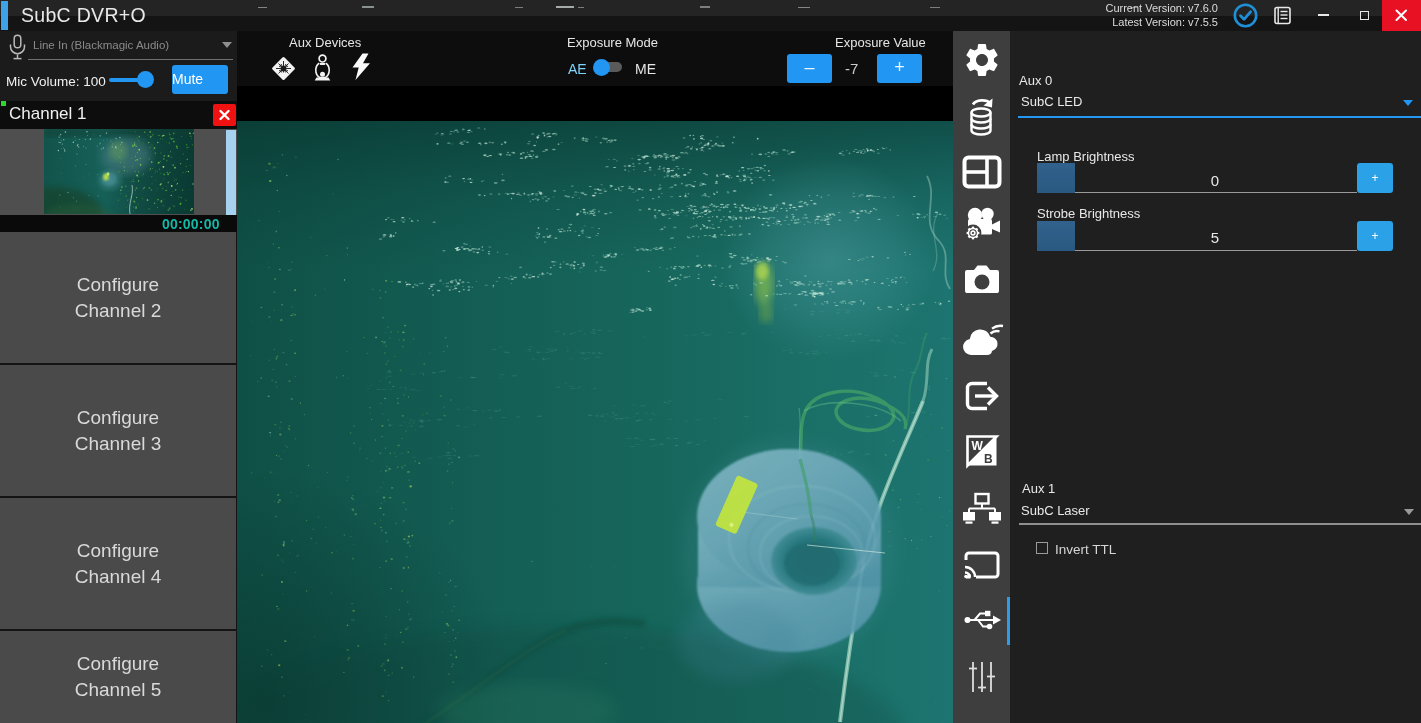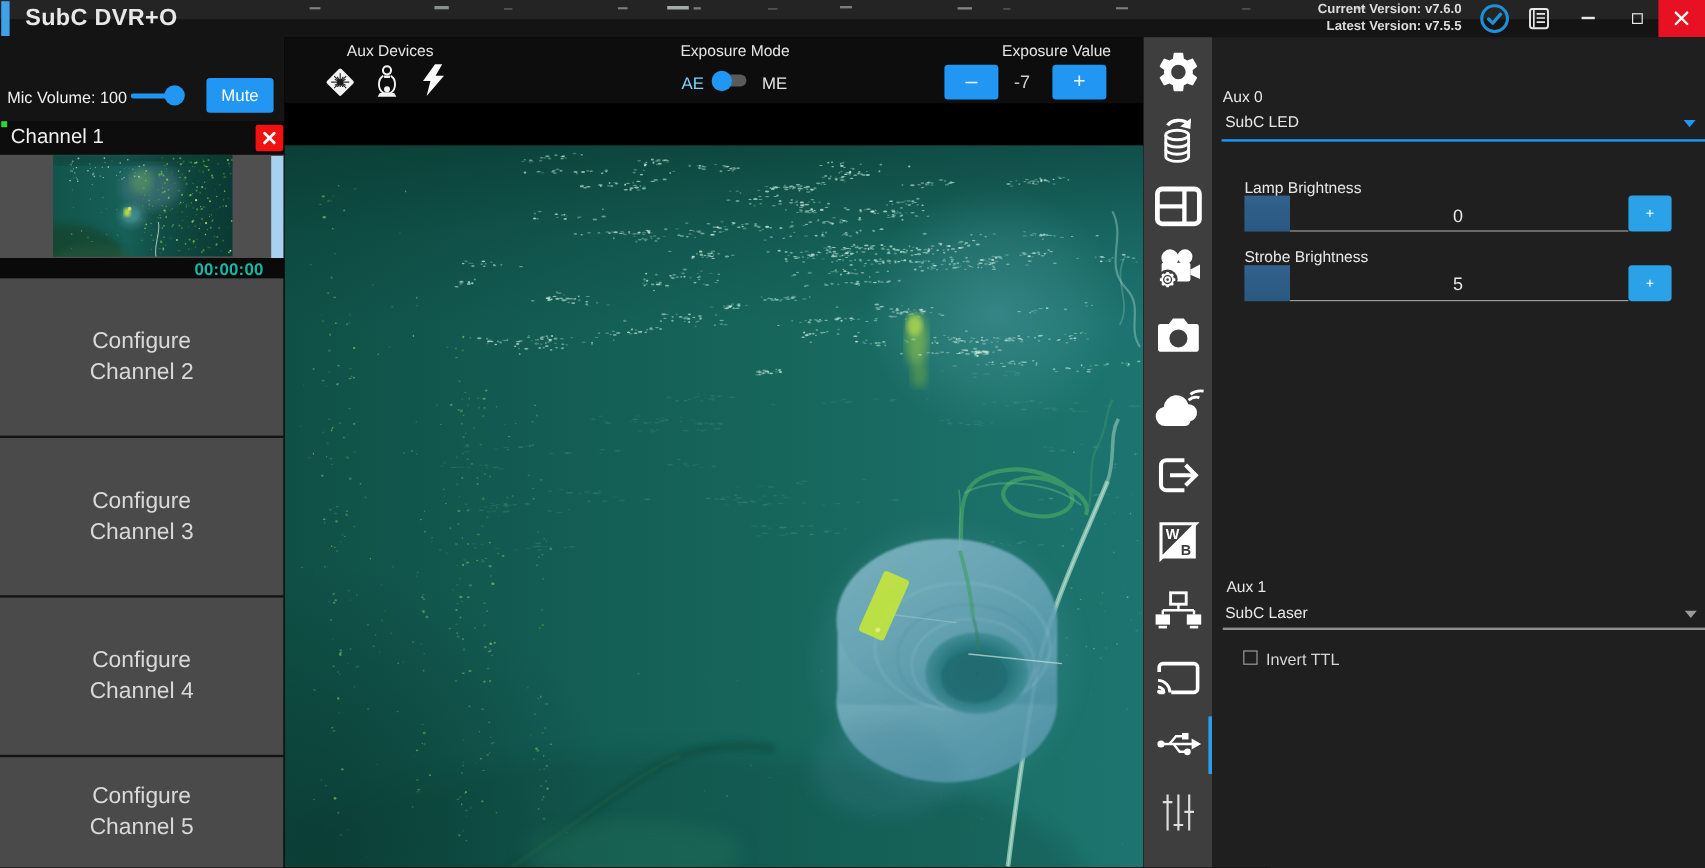--- a/index.html
+++ b/index.html
@@ -2,32 +2,32 @@
 <html><head>
 <meta charset="utf-8">
 <style>
 * { margin:0; padding:0; box-sizing:border-box; }
 html,body { width:1421px; height:723px; overflow:hidden; background:#141414;
   font-family:"Liberation Sans", sans-serif; }
 .abs { position:absolute; }
 #app { position:relative; width:1421px; height:723px; }
 
 
-#titlebar { position:absolute; left:0; top:0; width:1421px; height:16px; background:#242424;font-weight:bold; }
+#titlebar { position:absolute; left:0; top:0; width:1421px; height:16px; background:#242424; }
 #accent { position:absolute; left:1px; top:1px; width:7px; height:29px; background:#3fa2e6; }
 #apptitle { position:absolute; left:21px; top:4px; font-size:19.5px; color:#e8e8e8; letter-spacing:0.3px; }
 .vtext { position:absolute; right:203px; top:2px; text-align:right; font-size:11px; color:#dcdcdc; line-height:13.5px; }
 #closebtn { position:absolute; right:0; top:0; width:39px; height:31px; background:#e81123; }
 
 
 #audio { position:absolute; left:0; top:31px; width:237px; height:70px; background:#1b1b1b; }
 #micline { position:absolute; left:28px; top:28px; width:205px; height:1px; background:#6f6f6f; }
 #linein { position:absolute; left:33px; top:8px; font-size:11.5px; color:#8a8a8a; }
 #micvol { position:absolute; left:6px; top:74px; font-size:13.5px; color:#f0f0f0; }
-#mutebtn { position:absolute; left:172px; top:65px; width:56px; height:29px; background:#2196f3; border-radius:3px; color:#fff; font-size:14px; text-align:center; line-height:29px; }
+#mutebtn { position:absolute; left:172px; top:65px; width:56px; height:29px; background:#2196f3; border-radius:3px; color:#fff; font-size:14px; text-align:left; line-height:29px; }
 #ch1head { position:absolute; left:0; top:101px; width:237px; height:28px; background:#0d0d0d; }
 #greendot { position:absolute; left:1px; top:101px; width:5px; height:5px; background:#2dd52d; }
 #ch1text { position:absolute; left:9px; top:104px; font-size:17px; color:#efefef; }
 #ch1x { position:absolute; left:213px; top:104px; width:23px; height:22px; background:#f01111; border-radius:2px; }
 #thumbrow { position:absolute; left:0; top:129px; width:237px; height:86px; background:#4f4f4f; }
 #thumb { position:absolute; left:44px; top:0px; width:150px; height:85px; overflow:hidden; }
 #scrollbar { position:absolute; left:226px; top:1px; width:10px; height:101px; background:#a6d2f0; }
 #recbar { position:absolute; left:0; top:215px; width:237px; height:17px; background:#0a0a0a; }
 #rectime { position:absolute; left:162px; top:215.5px; font-size:14px; font-weight:bold; color:#14b8a6; letter-spacing:0.2px; }
 .cfgbox { position:absolute; left:0; width:236px; height:131px; background:#4a4a4a;
@@ -91,20 +91,33 @@
         <line x1="7.5" y1="12.5" x2="14.5" y2="12.5" stroke="#e8e8e8" stroke-width="1.4"></line>
       </svg>
     </div>
     <div class="abs" style="right:92px; top:14px; width:11px; height:2px; background:#e8e8e8;"></div>
     <div class="abs" style="right:52px; top:11px; width:9px; height:9px; border:1.5px solid #e8e8e8;"></div>
     <div id="closebtn"><svg width="39" height="31" viewBox="0 0 39 31">
           <path d="M14.5 10.5 L24 20 M24 10.5 L14.5 20" stroke="#fff" stroke-width="2" stroke-linecap="round"></path>
         </svg></div>
   </div>
 
+  <div id="audio">
+    <div class="abs" style="left:9px; top:3px;">
+      <svg width="17" height="26" viewBox="0 0 17 26">
+        <rect x="5.2" y="1.2" width="6.6" height="12.5" rx="3.3" fill="none" stroke="#b9b9b9" stroke-width="1.5"></rect>
+        <path d="M1.5 10.5 v2.2 a7 7 0 0 0 14 0 v-2.2" fill="none" stroke="#b9b9b9" stroke-width="1.5"></path>
+        <line x1="8.5" y1="20.5" x2="8.5" y2="24" stroke="#b9b9b9" stroke-width="1.5"></line>
+        <line x1="4.5" y1="24.6" x2="12.5" y2="24.6" stroke="#b9b9b9" stroke-width="1.5"></line>
+      </svg>
+    </div>
+    <div id="linein">Line In (Blackmagic Audio)</div>
+    <div class="abs" style="left:222px; top:11px; width:0; height:0; border-left:5px solid transparent; border-right:5px solid transparent; border-top:6px solid #8f8f8f;"></div>
+    <div id="micline"></div>
+  </div>
   <div id="micvol">Mic Volume: 100</div>
   <div class="abs" style="left:109px; top:78px; width:44px; height:4px; background:#2196f3; border-radius:2px;"></div>
   <div class="abs" style="left:137px; top:71px; width:17px; height:17px; background:#2196f3; border-radius:50%;"></div>
   <div id="mutebtn">Mute</div>
   <div id="ch1head"></div>
   <div id="greendot"></div>
   <div id="ch1text">Channel 1</div>
   <div id="ch1x"><svg width="23" height="22" viewBox="0 0 23 22">
         <path d="M7.5 7 L15.5 15 M15.5 7 L7.5 15" stroke="#fff" stroke-width="2.4" stroke-linecap="round"></path>
       </svg></div>

